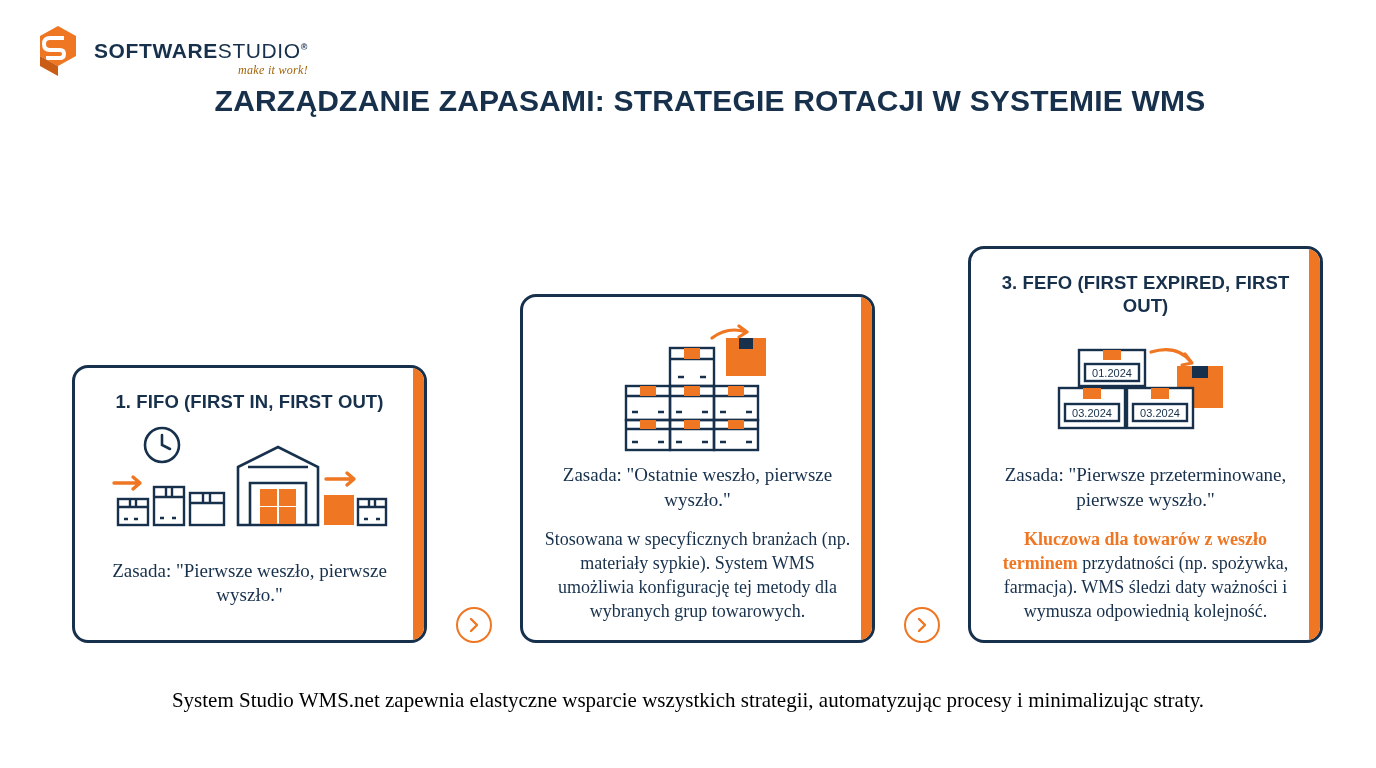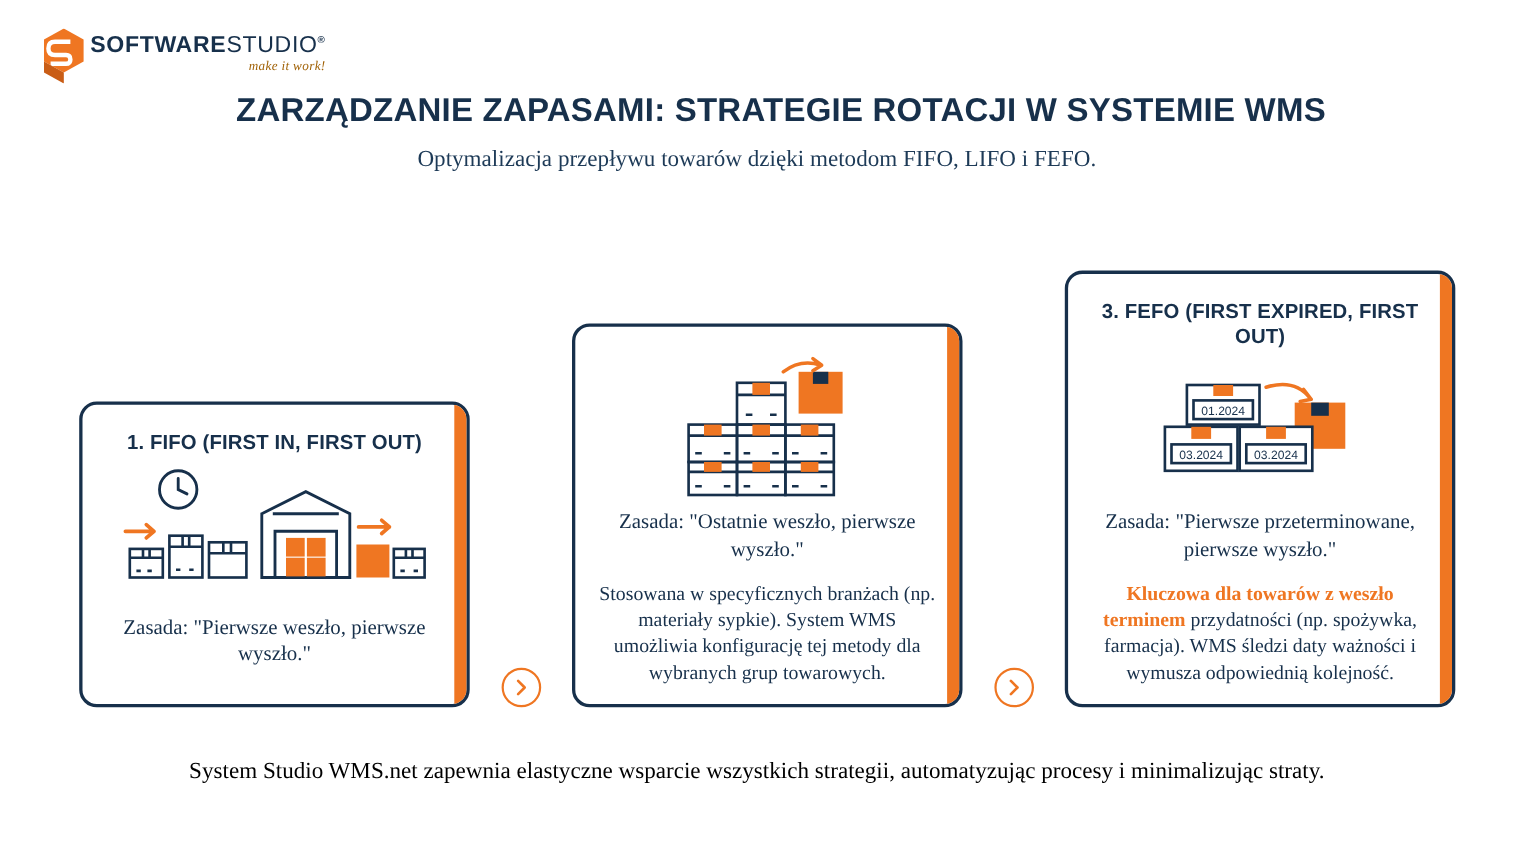--- a/index.html
+++ b/index.html
@@ -18,22 +18,22 @@
     height: 768px;
     background: #ffffff;
   }
 
   
   .logo {
     position: absolute;
     left: 34px;
     top: 26px;
     display: flex;
-    align-items: flex-start;
-    gap: 2px;
+    align-items: flex-end;
+    gap: 14px;
   }
   .logo-mark { width: 46px; height: 50px; display: block; }
   .logo-text { line-height: 1; padding-top: 4px; }
   .logo-word {
     font-family: "Liberation Sans", sans-serif;
     font-size: 21px;
     font-weight: 700;
     letter-spacing: 0.6px;
     color: #17304b;
   }
@@ -192,21 +192,20 @@
     </span>
     <span class="logo-text">
       <span class="logo-word">
         <span>SOFTWARE</span><span class="thin">STUDIO</span><span class="logo-reg">®</span>
       </span>
       <div class="logo-tag">make it work!</div>
     </span>
   </div>
 
   <div class="title">ZARZĄDZANIE ZAPASAMI: STRATEGIE ROTACJI W SYSTEMIE WMS</div>
-  <div class="subtitle">Optymalizacja przepływu towarów dzięki metodom FIFO, LIFO i FEFO.</div>
 
   <div class="cards">
 
     <div class="card">
       <div class="card-title">1. FIFO (FIRST IN, FIRST OUT)</div>
 
       <div class="illus">
         <svg width="280" height="125" viewBox="0 0 280 125" xmlns="http://www.w3.org/2000/svg">
           <g fill="none" stroke="#17304b" stroke-width="2.6">
 

